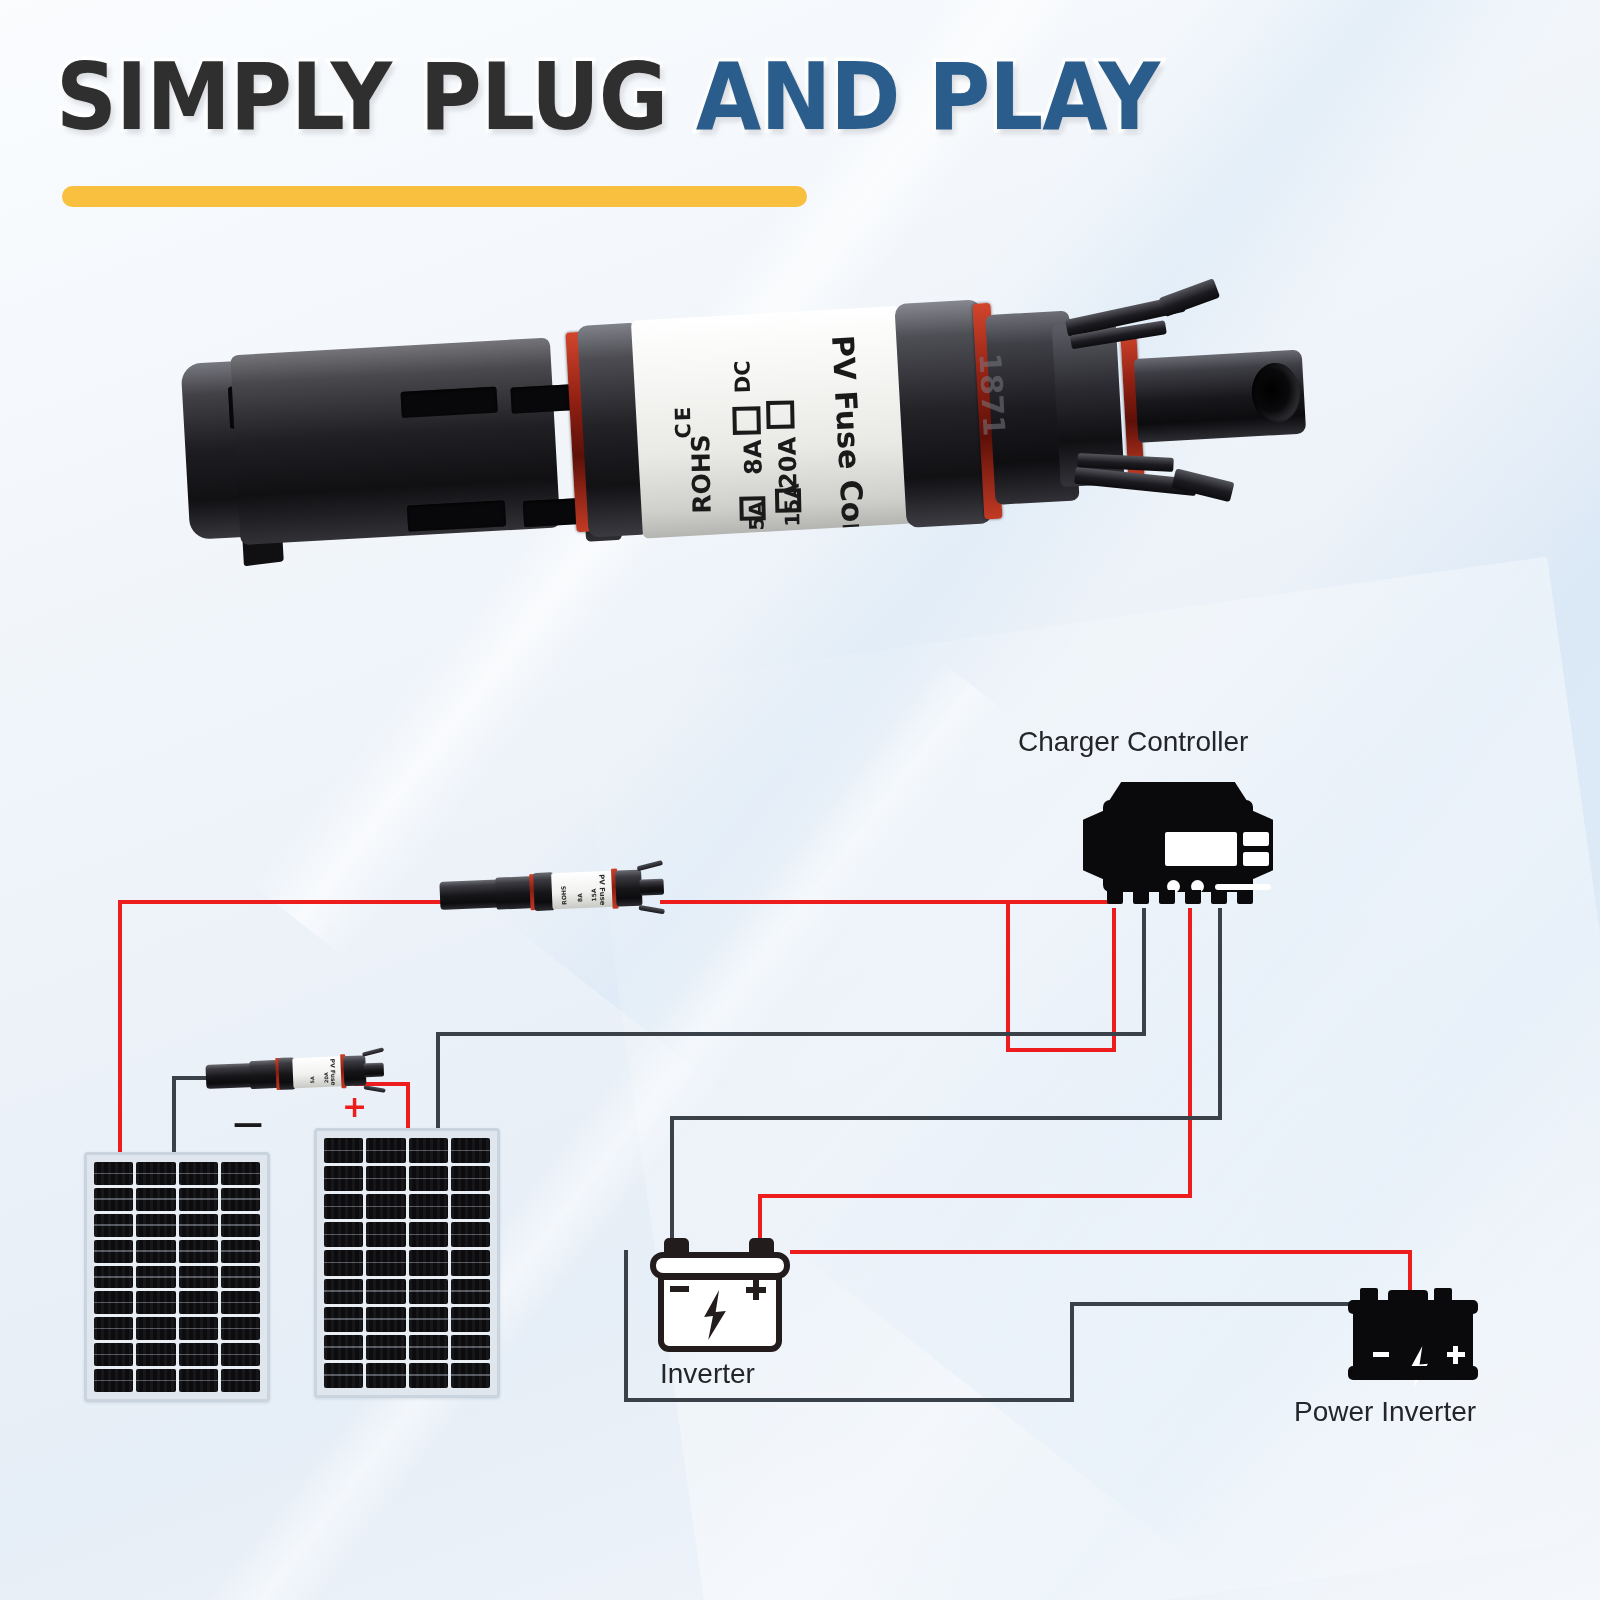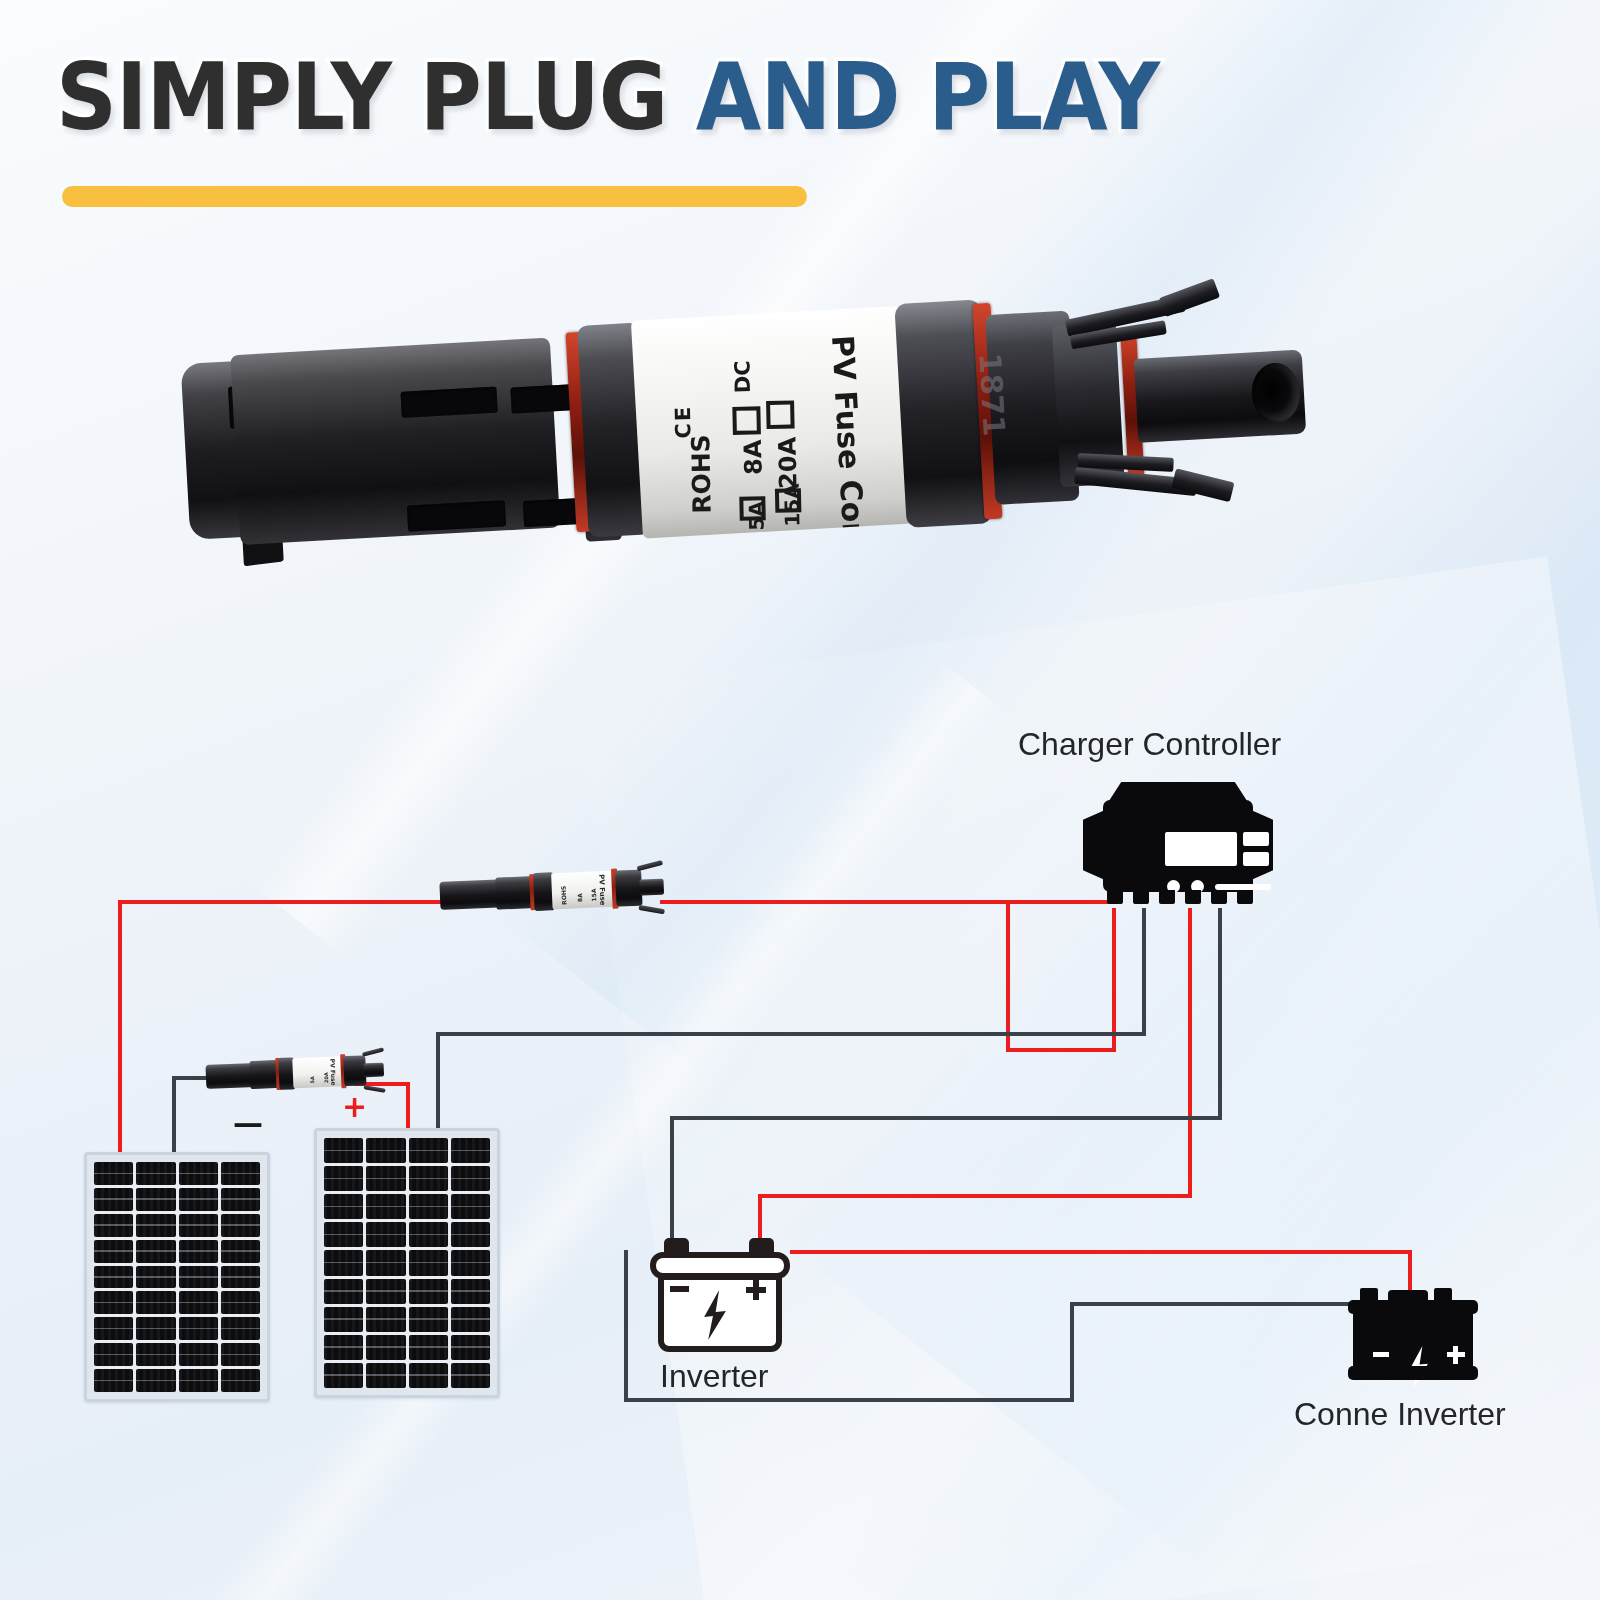--- a/index.html
+++ b/index.html
@@ -251,21 +251,21 @@
 
   .wire { position: absolute; }
   .wire-r { background: #ee1d1d; }
   .wire-k { background: #3b4148; }
   .wh { height: 4px; }
   .wv { width: 4px; }
 
   .dlabel {
     position: absolute;
     font-family: "Liberation Sans", sans-serif;
-    font-size: 32px;
+    font-size: 28px;
     color: #232529;
     white-space: nowrap;
   }
 
   
   .cc { position: absolute; left: 1075px; top: 782px; width: 205px; height: 125px; }
   .cc-hood {
     position:absolute; left:32px; top:0; width:142px; height:22px;
     background:#0a0a0c;
     clip-path: polygon(10% 0,90% 0,100% 100%,0 100%);
@@ -544,21 +544,21 @@
       <div class="inv-term inv-tr"></div>
       <div class="inv-cap"></div>
       <div class="inv-lid"></div>
       <div class="inv-body">
         <div class="inv-minus"></div>
         <div class="inv-plus"></div>
         <div class="bolt-white"></div>
       </div>
       <div class="inv-foot"></div>
     </div>
-    <div class="dlabel" style="left:1294px; top:1396px;">Conne Inverter</div>
+    <div class="dlabel" style="left:1294px; top:1396px;">Power Inverter</div>
 
     <div class="panel panel-1">
       <div class="panel-inner">
         <div class="cell"></div>
           <div class="cell"></div>
           <div class="cell"></div>
           <div class="cell"></div>
         <div class="cell"></div>
           <div class="cell"></div>
           <div class="cell"></div>

